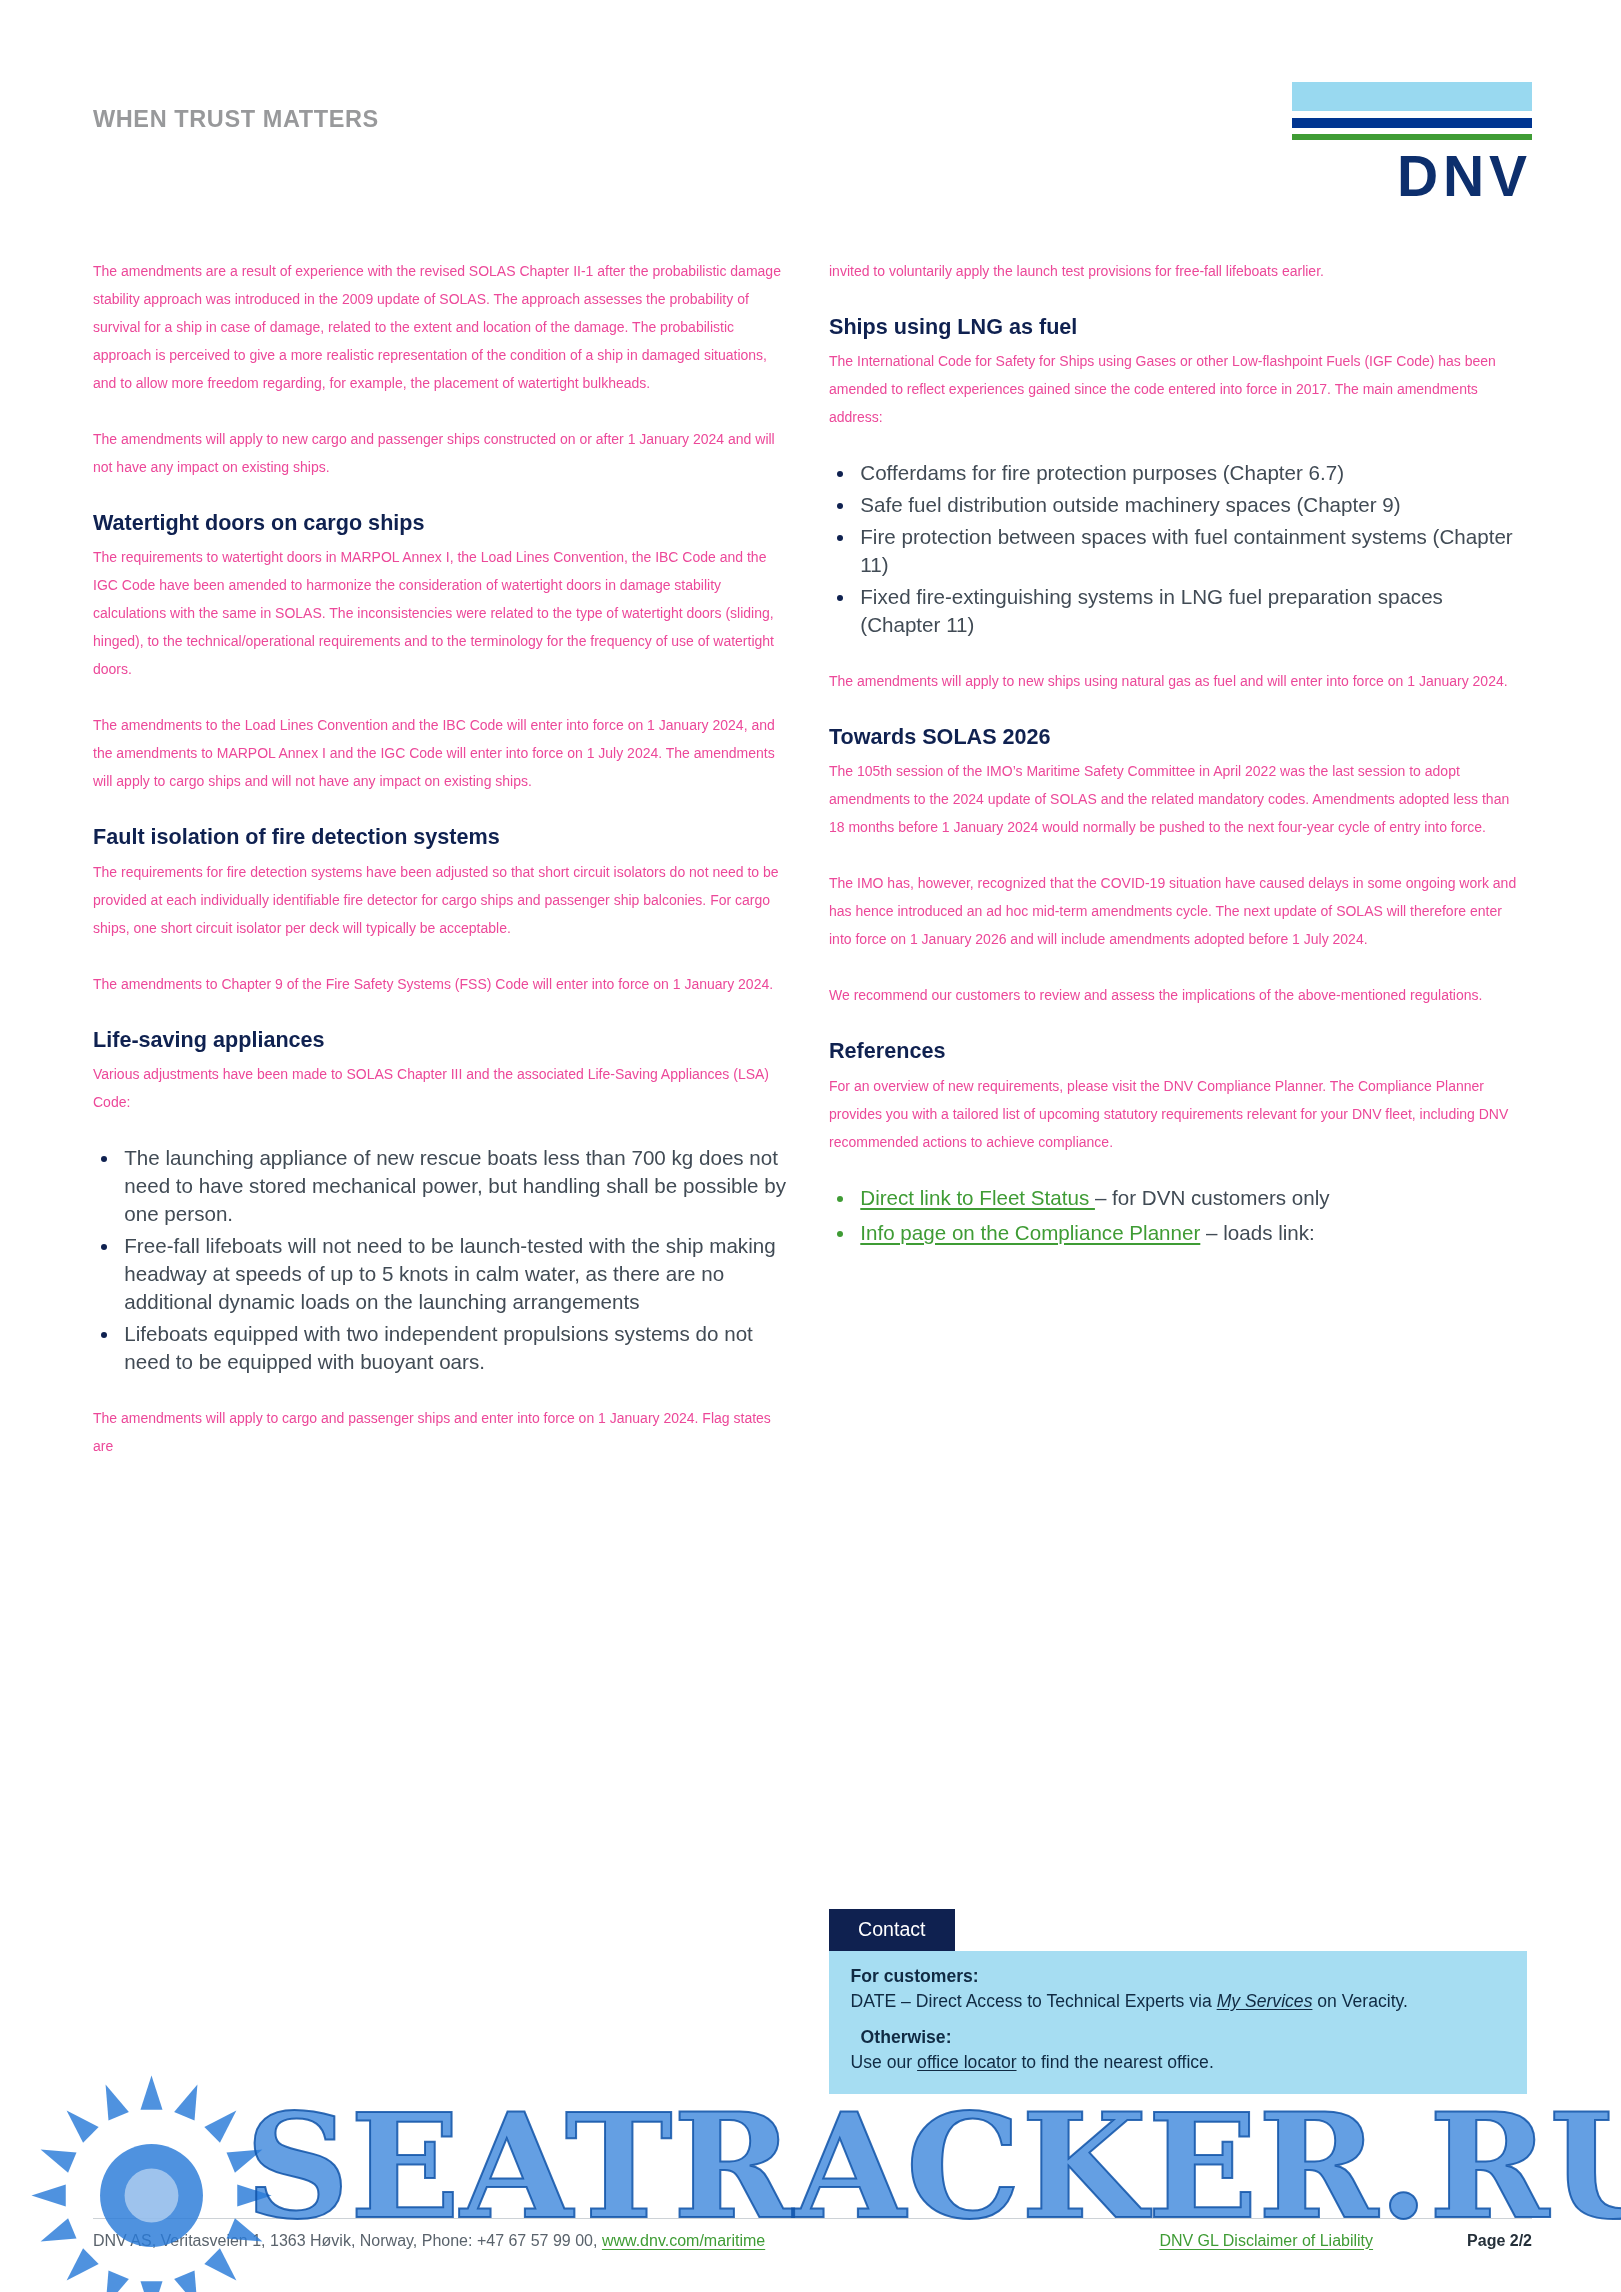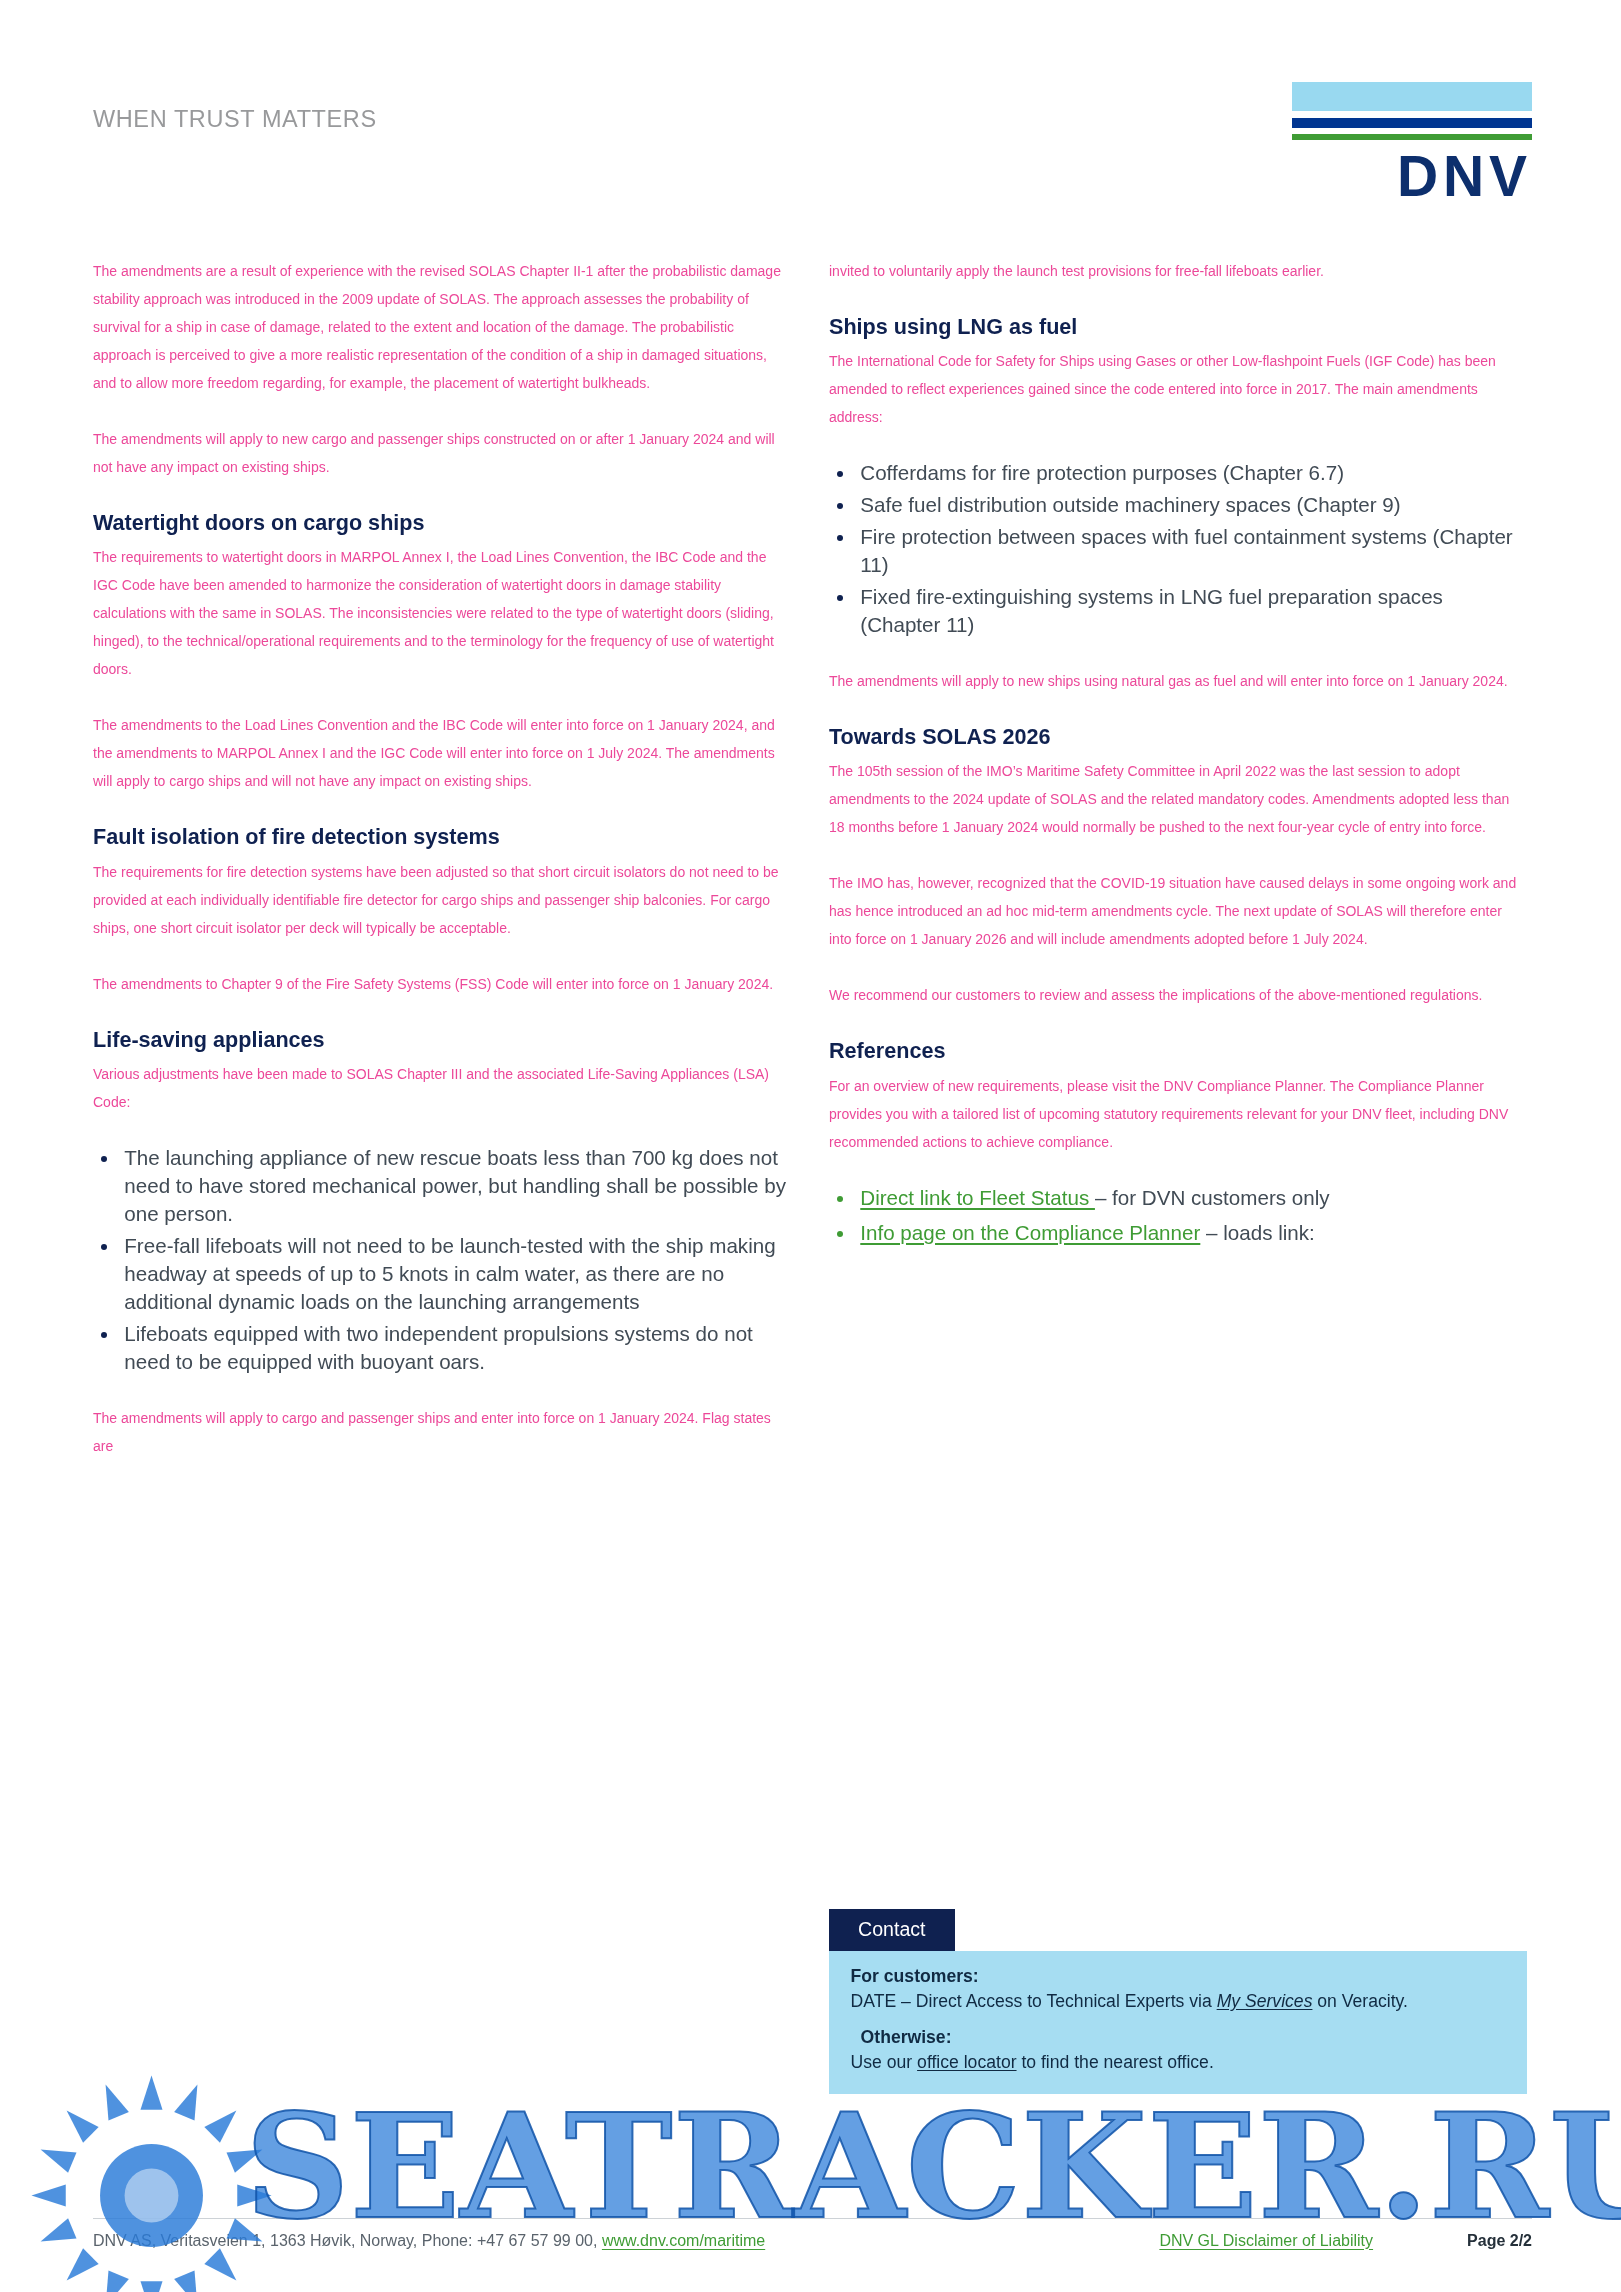--- a/index.html
+++ b/index.html
@@ -7,21 +7,21 @@
     position:relative;
     width:1621px;height:2293px;
     background:#ffffff;
     overflow:hidden;
     font-family:"Liberation Sans",sans-serif;
   }
 
   
   .tagline{
     position:absolute;left:93px;top:106px;
-    font-size:23.5px;font-weight:400;color:#98999b;letter-spacing:0.6px;
+    font-size:23.5px;font-weight:700;color:#98999b;letter-spacing:0.6px;
   }
   .logo{position:absolute;right:89px;top:82px;width:240px;}
   .logo-bar1{height:29px;background:#99d9f0;}
   .logo-bar2{height:9.8px;background:#003591;margin-top:6.9px;}
   .logo-bar3{height:6.9px;background:#3f9c35;margin-top:5.9px;}
   .logo-text{
     text-align:right;font-size:57px;font-weight:700;color:#0d2f6d;
     letter-spacing:4.9px;line-height:1;margin-top:7.8px;
   }
 

